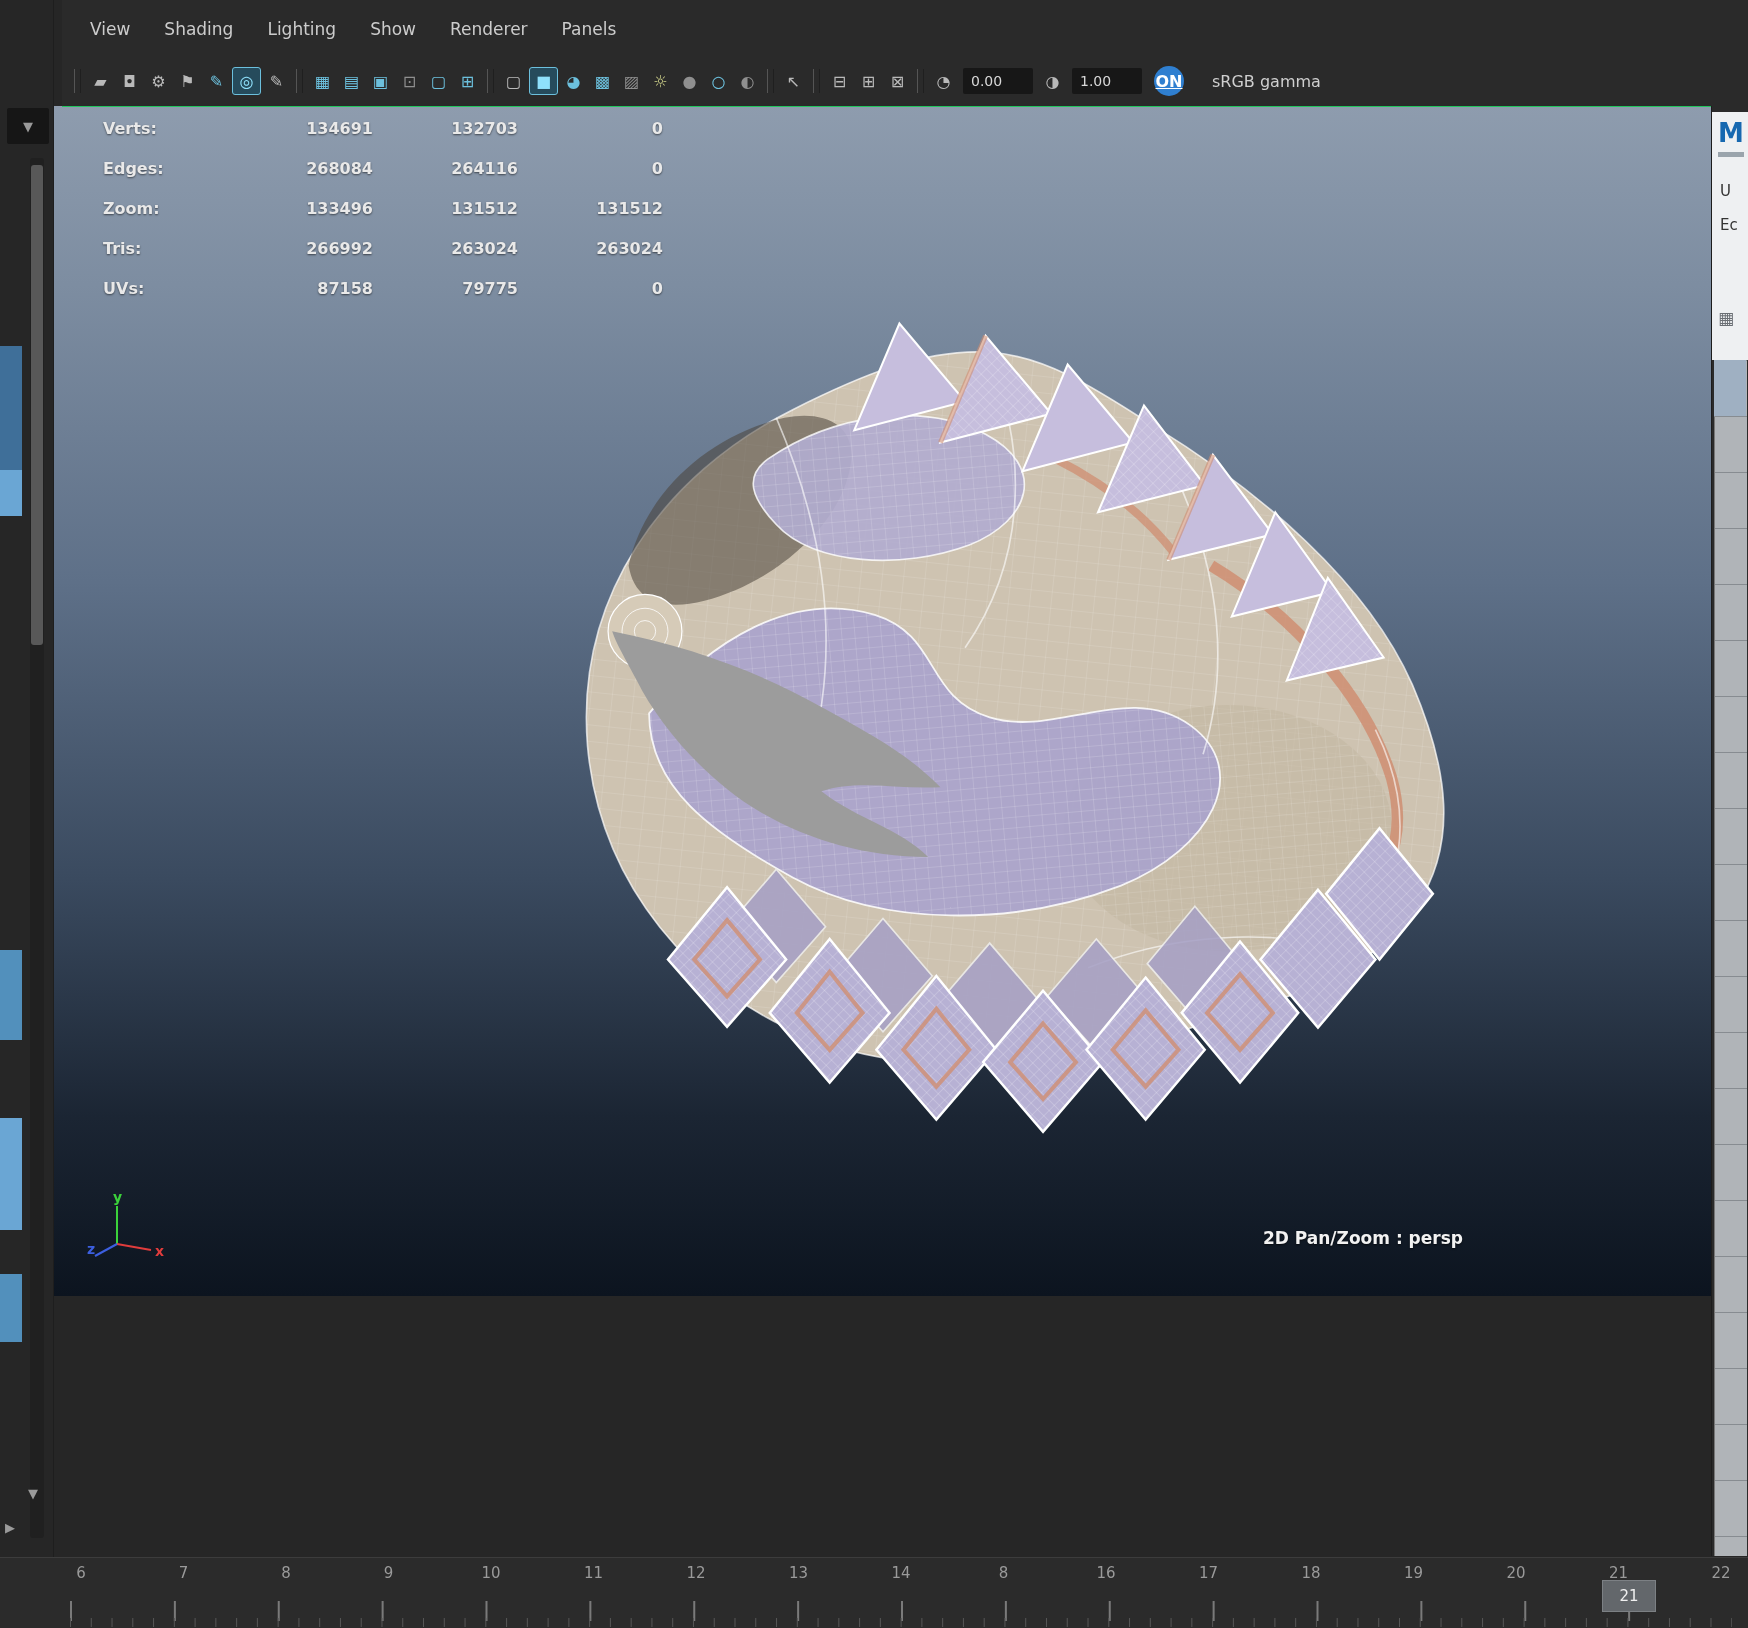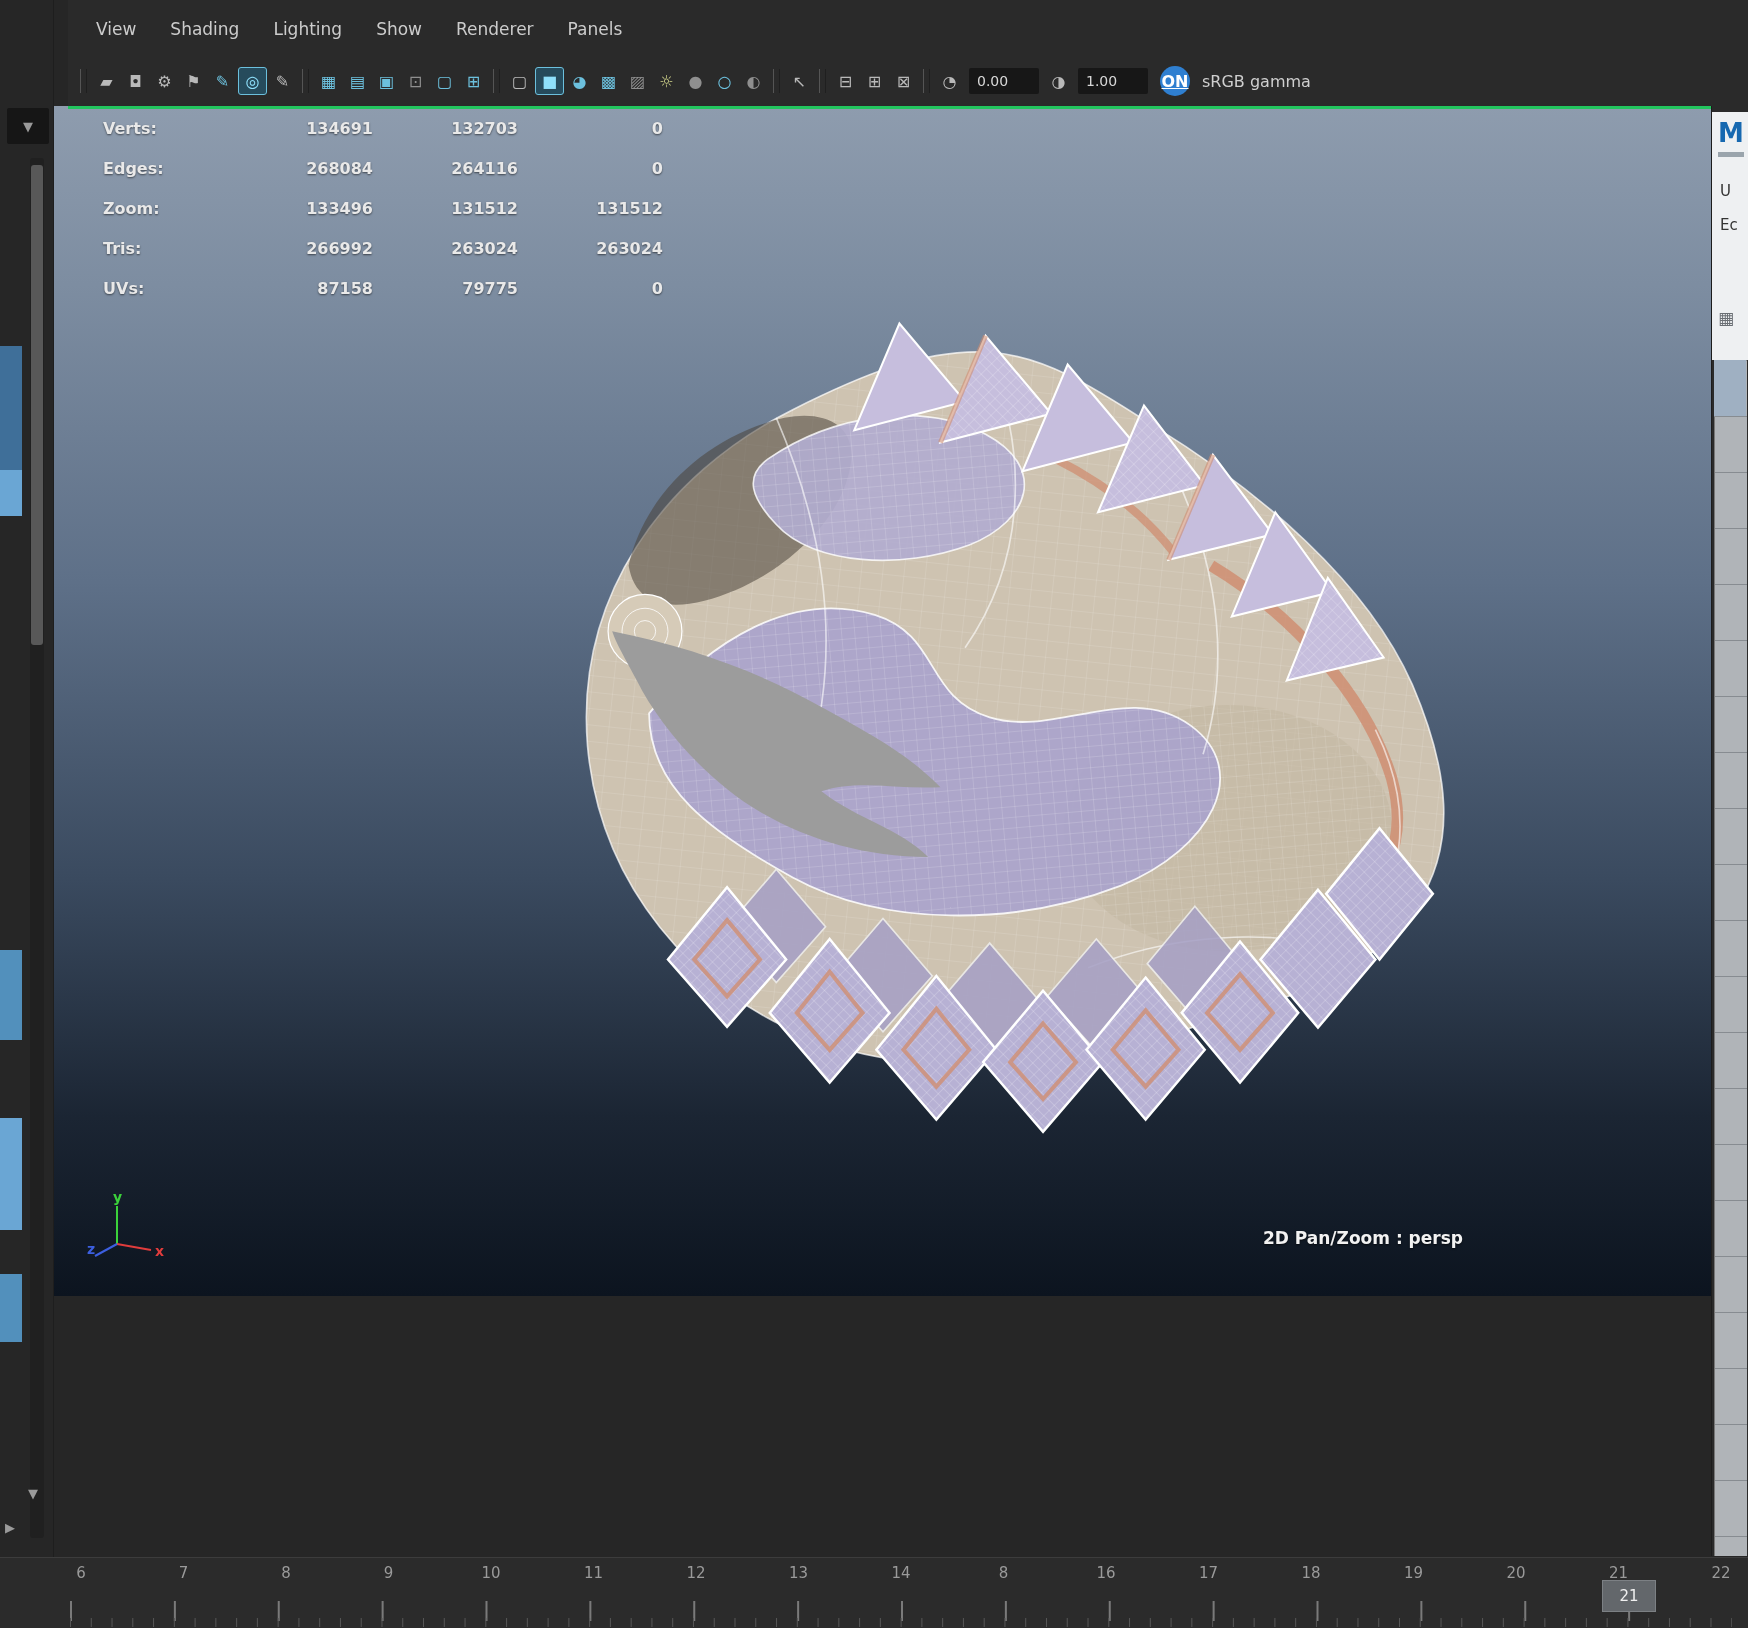--- a/index.html
+++ b/index.html
@@ -8,33 +8,33 @@
 
   
   .left-rail{position:absolute;left:0;top:0;width:53px;height:1628px;background:#262626;z-index:30;border-right:1px solid #1e1e1e;}
   .rail-dd{position:absolute;left:7px;top:108px;width:42px;height:36px;background:#161616;color:#9a9a9a;font-size:13px;display:flex;align-items:center;justify-content:center;border-radius:2px;}
   .rail-track{position:absolute;left:30px;top:158px;width:14px;height:1380px;background:#202020;border-radius:3px;}
   .rail-thumb{position:absolute;left:31px;top:165px;width:12px;height:480px;background:#585858;border-radius:3px;}
   .rail-tab{position:absolute;left:0;width:22px;}
   .rail-arrow{position:absolute;color:#9a9a9a;font-size:13px;}
 
   
-  .top-chrome{position:absolute;left:68px;top:0;right:0;height:106px;background:#2a2a2a;border-bottom:3px solid #22c55e;z-index:20;}
+  .top-chrome{position:absolute;left:62px;top:0;right:0;height:106px;background:#2a2a2a;border-bottom:1px solid #22c55e;z-index:20;}
   .menu-row{display:flex;align-items:center;height:58px;padding-left:28px;gap:34px;}
   .menu-item{color:#cccccc;font-size:17px;cursor:default;}
   .toolbar-row{display:flex;align-items:center;height:46px;padding-left:8px;gap:2px;}
   .ticon{width:27px;height:26px;display:flex;align-items:center;justify-content:center;color:#b9b9b9;font-size:16px;border-radius:3px;}
   .ticon.teal{color:#6cc0dd;}
   .ticon.active{background:#264b5c;border:1px solid #6cc0dd;color:#8fe0fb;}
   .ticon.dim{color:#8f8f8f;}
   .ticon.yellowish{color:#cfd28a;}
   .tsep{width:5px;height:24px;margin:0 4px;border-left:1px solid #555;border-right:1px solid #1f1f1f;}
   .tfield{width:62px;height:26px;background:#171717;color:#d8d8d8;font-size:14px;display:flex;align-items:center;padding-left:8px;border-radius:2px;margin:0 4px;}
   .on-badge{width:30px;height:30px;border-radius:50%;background:#2f7fd0;color:#fff;font-size:16px;font-weight:bold;display:flex;align-items:center;justify-content:center;margin:0 6px;text-decoration:underline;}
-  .gamma-label{color:#cfcfcf;font-size:16px;margin-left:4px;}
+  .gamma-label{color:#cfcfcf;font-size:16px;margin-left:20px;}
 
   
   .viewport{position:absolute;left:53px;top:106px;width:1660px;height:1190px;overflow:hidden;
     background:linear-gradient(180deg,#8e9cae 0%,#7d8da1 15%,#5e7088 40%,#3a4a5f 65%,#1b2533 85%,#0c141f 100%);}
   .model{position:absolute;left:0;top:0;width:100%;height:100%;}
 
   .hud{position:absolute;left:50px;top:2px;z-index:5;}
   .hud-row{display:flex;height:40px;align-items:center;font-weight:bold;font-size:16px;color:#e9e9e9;text-shadow:0 1px 2px rgba(0,0,0,.55);}
   .hud-label{width:120px;}
   .hud-v{text-align:right;}

